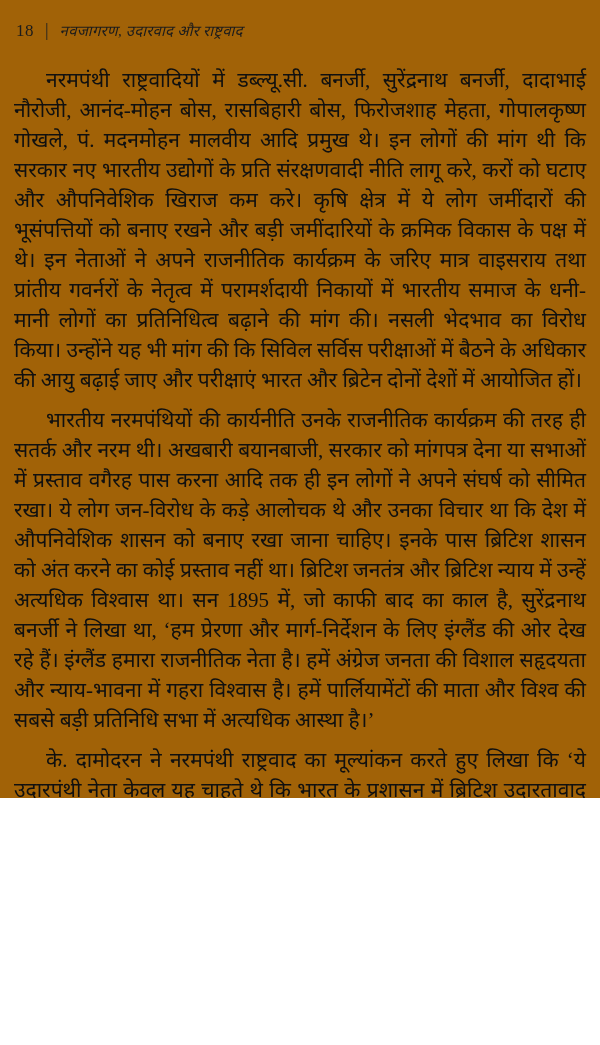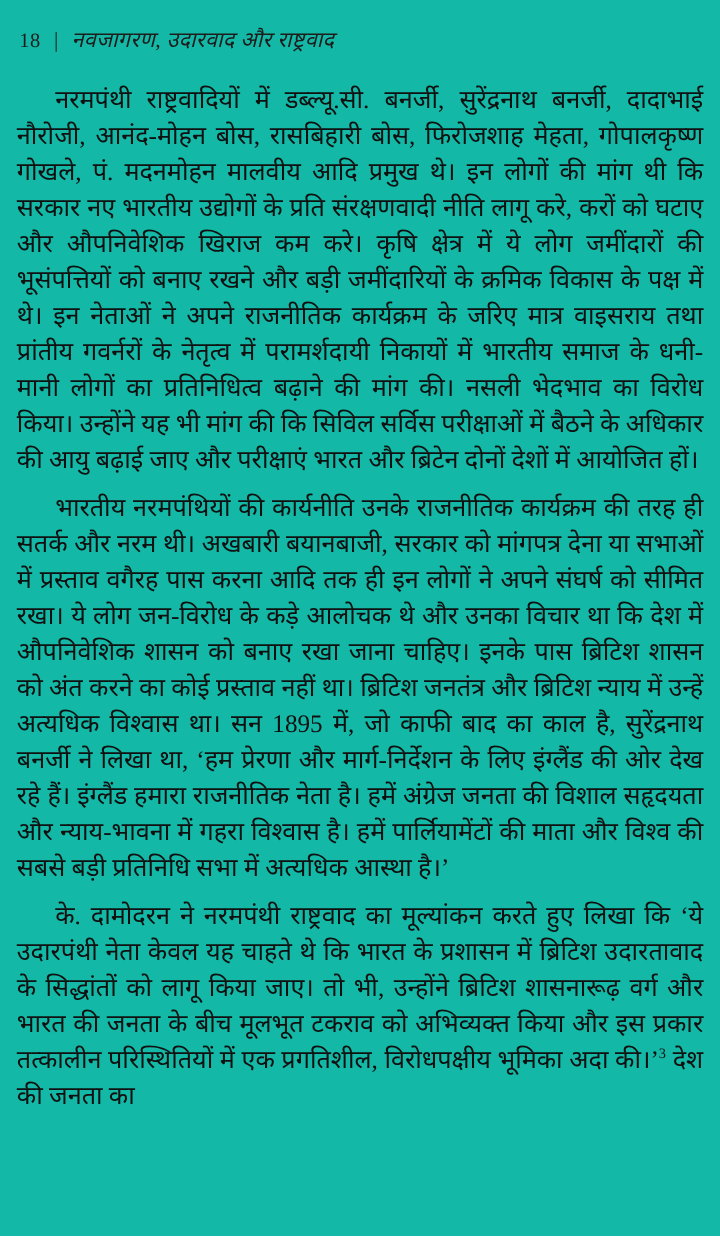--- a/index.html
+++ b/index.html
@@ -3,23 +3,23 @@
 <meta charset="utf-8">
 <style>
   html, body {
     margin: 0;
     padding: 0;
     background: #ffffff;
   }
   .page {
     position: relative;
     width: 600px;
-    height: 1030px;
+    height: 798px;
     box-sizing: border-box;
-    background: #14b8a6;
+    background: #a16207;
     color: #121212;
     padding: 20px 14px 0 14px;
     overflow: hidden;
     font-family: "Liberation Serif", "DejaVu Serif", serif;
   }
   .running-header {
     display: flex;
     align-items: baseline;
     gap: 11px;
     font-size: 17px;
@@ -31,21 +31,21 @@
     font-size: 17px;
     letter-spacing: 0.5px;
   }
   .header-separator {
     font-size: 18px;
     font-weight: 300;
     color: #222;
   }
   .running-title {
     font-style: italic;
-    font-size: 18px;
+    font-size: 15px;
     letter-spacing: 0.2px;
   }
   .body-text {
     margin-top: 22px;
   }
   .body-text p {
     margin: 0 0 10px 0;
     font-size: 21px;
     line-height: 30px;
     text-align: justify;

